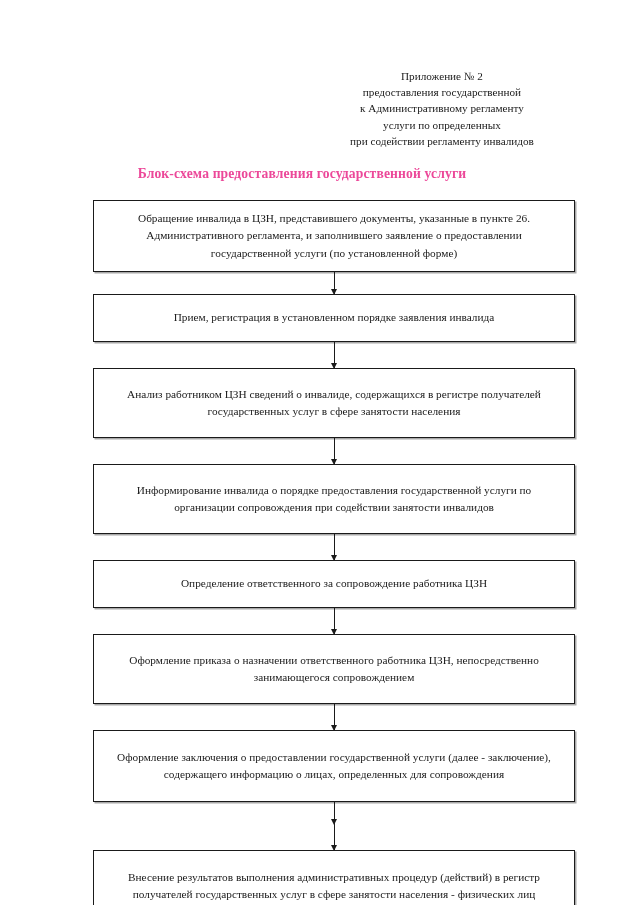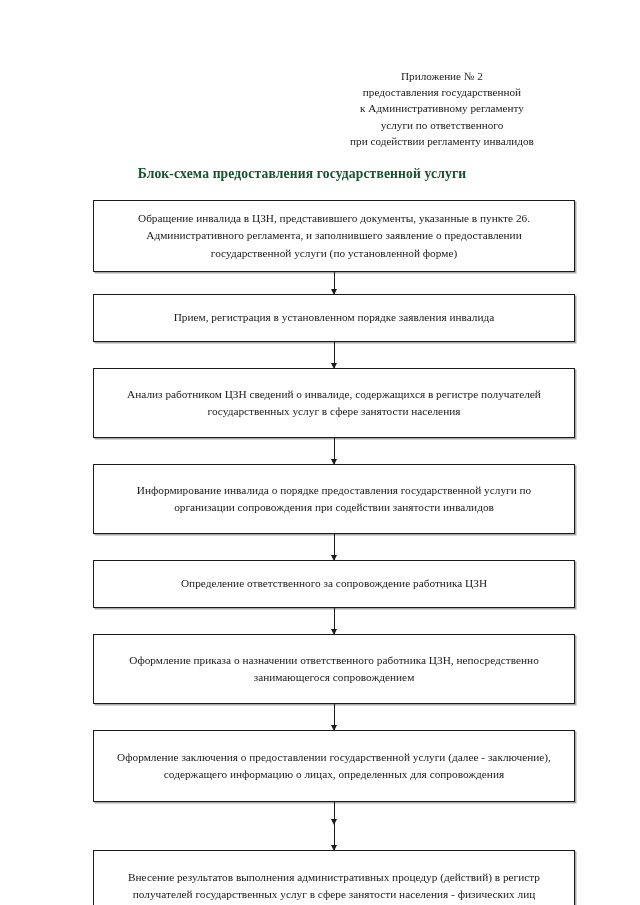--- a/index.html
+++ b/index.html
@@ -39,21 +39,21 @@
   
   .doc-title {
     position: absolute;
     top: 166px;
     left: 0;
     width: 604px;
     text-align: center;
     font-size: 13.6px;
     font-weight: bold;
     letter-spacing: 0.15px;
-    color: #14532d;
+    color: #ec4899;
   }
 
   
   .flow {
     position: absolute;
     top: 200px;
     left: 93px;
     width: 482px;
   }
 
@@ -111,21 +111,21 @@
 </style>
 </head>
 <body>
 
 <div class="page">
 
   <div class="header-note">
     <div>Приложение № 2</div>
     <div>предоставления государственной</div>
     <div>к Административному регламенту</div>
-    <div>услуги по ответственного</div>
+    <div>услуги по определенных</div>
     <div>при содействии регламенту инвалидов</div>
   </div>
 
   <div class="doc-title">Блок-схема предоставления государственной услуги</div>
 
   <div class="flow">
 
     <div class="node h3">
       <span class="node-text">Обращение инвалида в ЦЗН, представившего документы, указанные в пункте 26. Административного регламента, и заполнившего заявление о предоставлении государственной услуги (по установленной форме)</span>
     </div>

